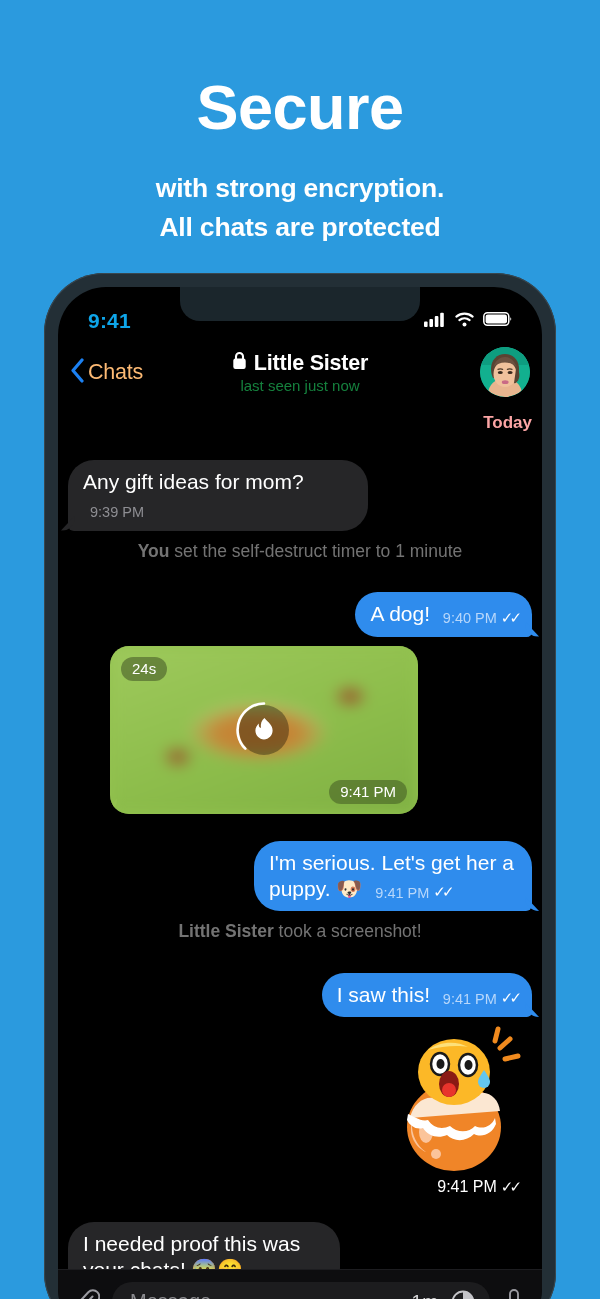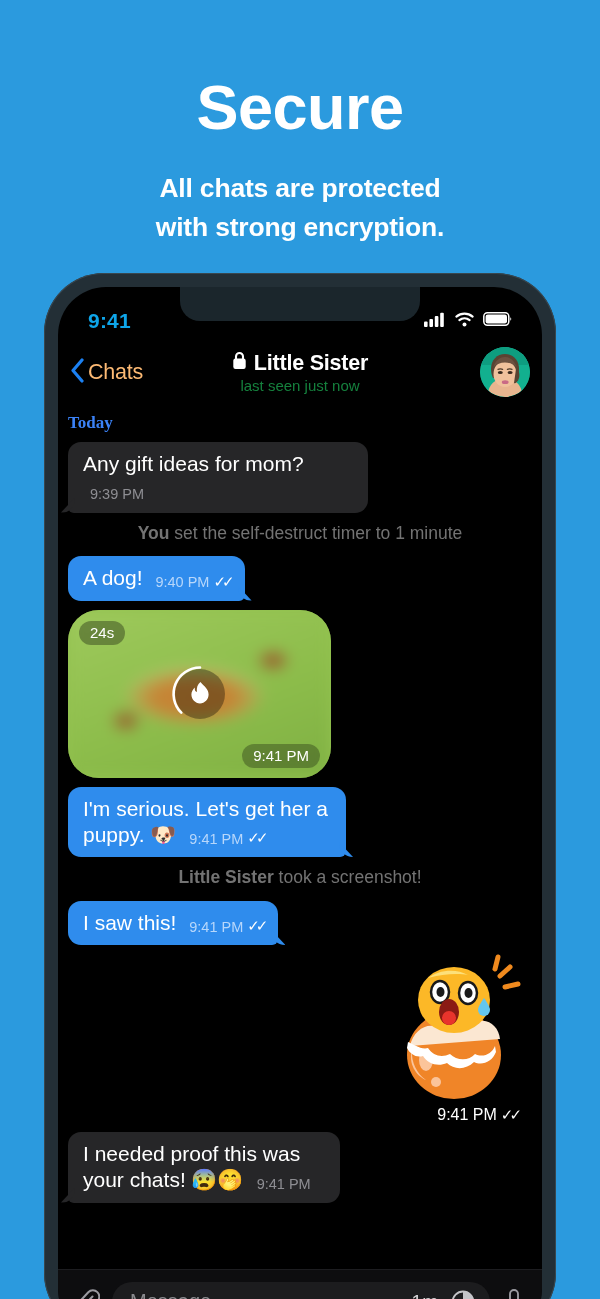--- a/index.html
+++ b/index.html
@@ -68,29 +68,29 @@
     position:absolute; right:12px; top:4px; width:50px; height:50px;
     border-radius:50%; overflow:hidden; cursor:pointer;
     background:#12a286;
   }
 
   
   .messages {
     position:absolute; left:0; right:0; top:114px; bottom:64px;
     padding:8px 10px 4px 10px; overflow:hidden;
   }
-  .day-divider { text-align:left; color:#3b82f6; font-size:17px; font-weight:bold; margin:4px 0 9px;font-family:Liberation Serif, serif; }
+  .day-divider { text-align:right; color:#fca5a5; font-size:17px; font-weight:bold; margin:4px 0 9px; }
 
   .row { display:flex; margin-bottom:9px; }
-  .row.out { justify-content:flex-start; }
+  .row.out { justify-content:flex-end; }
   .row.in  { justify-content:flex-start; }
 
   .bubble {
-    position:relative; max-width:300px; border-radius:13px;
-    padding:9px 14px 9px 15px; color:#fff; font-size:21px; line-height:1.25;
+    position:relative; max-width:300px; border-radius:26px;
+    padding:9px 14px 9px 15px; color:#fff; font-size:21px; line-height:1.25;margin-top:18px;
   }
   .bubble.in  { background:#262628; border-bottom-left-radius:6px; }
   .bubble.out { background:#2f8ced; border-bottom-right-radius:6px; }
   .bubble.in::after {
     content:""; position:absolute; left:-7px; bottom:0; width:14px; height:15px;
     background:#262628;
     border-bottom-right-radius:14px;
     clip-path:polygon(100% 0,100% 100%,0 100%);
   }
   .bubble.out::after {
@@ -110,22 +110,22 @@
   .ticks { color:#ffffff; font-size:15px; letter-spacing:-4px; margin-left:1px; }
 
   .service {
     text-align:center; color:#737373; font-size:17.5px; margin:4px 0 12px;
     line-height:1.3;
   }
   .service b { font-weight:bold; }
 
   
   .photo-bubble {
-    position:relative; width:263px; height:168px; border-radius:31px;
-    overflow:hidden; background:#93c24f;
+    position:relative; width:308px; height:168px; border-radius:19px;
+    overflow:hidden; background:#93c24f;margin-left:42px;
   }
   .photo-bubble::after {
     content:""; position:absolute; left:-7px; bottom:0; width:14px; height:15px;
     background:#93c24f; border-bottom-right-radius:14px;
     clip-path:polygon(100% 0,100% 100%,0 100%);
   }
   .photo-art {
     position:absolute; inset:0;
     background:
       radial-gradient(ellipse 96px 40px at 48% 52%, rgba(198,126,46,.96) 0%, rgba(198,126,46,.9) 42%, rgba(198,126,46,0) 74%),
@@ -171,22 +171,22 @@
   .msg-placeholder { flex:1; color:#8a8a8e; font-size:20px; }
   .timer-label { color:#d6d6d8; font-size:19px; }
   .icon-btn { cursor:pointer; display:flex; align-items:center; }
 </style>
 </head>
 <body>
 
 <div class="promo">
   <div class="promo-title">Secure</div>
   <div class="promo-sub">
+    <div>with strong encryption.</div>
     <div>All chats are protected</div>
-    <div>with strong encryption.</div>
   </div>
 </div>
 
 <div class="phone-wrap">
   <div class="phone-frame"></div>
   <div class="phone-screen">
     <div class="notch"></div>
 
     <div class="statusbar">
       <div class="status-time">9:41</div>

